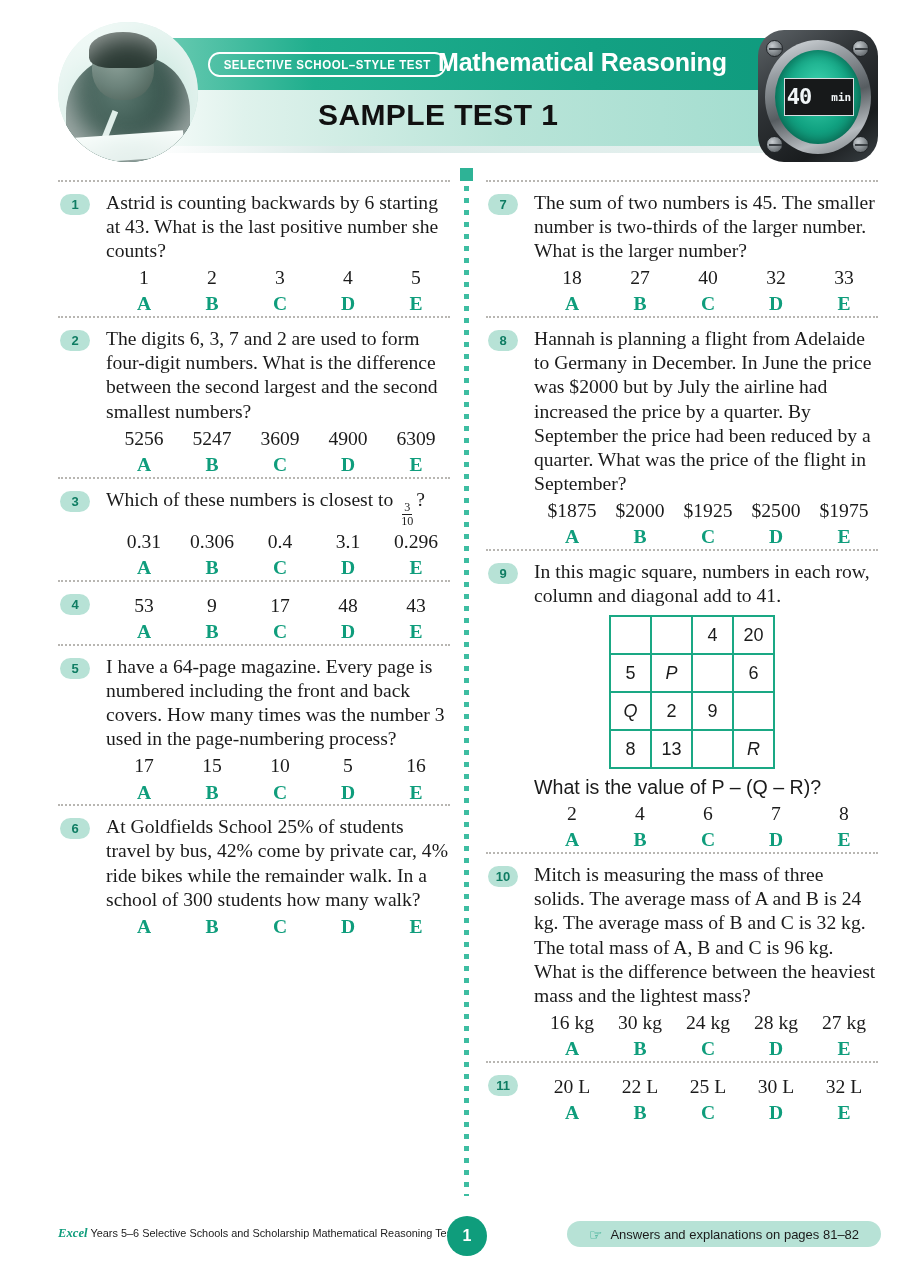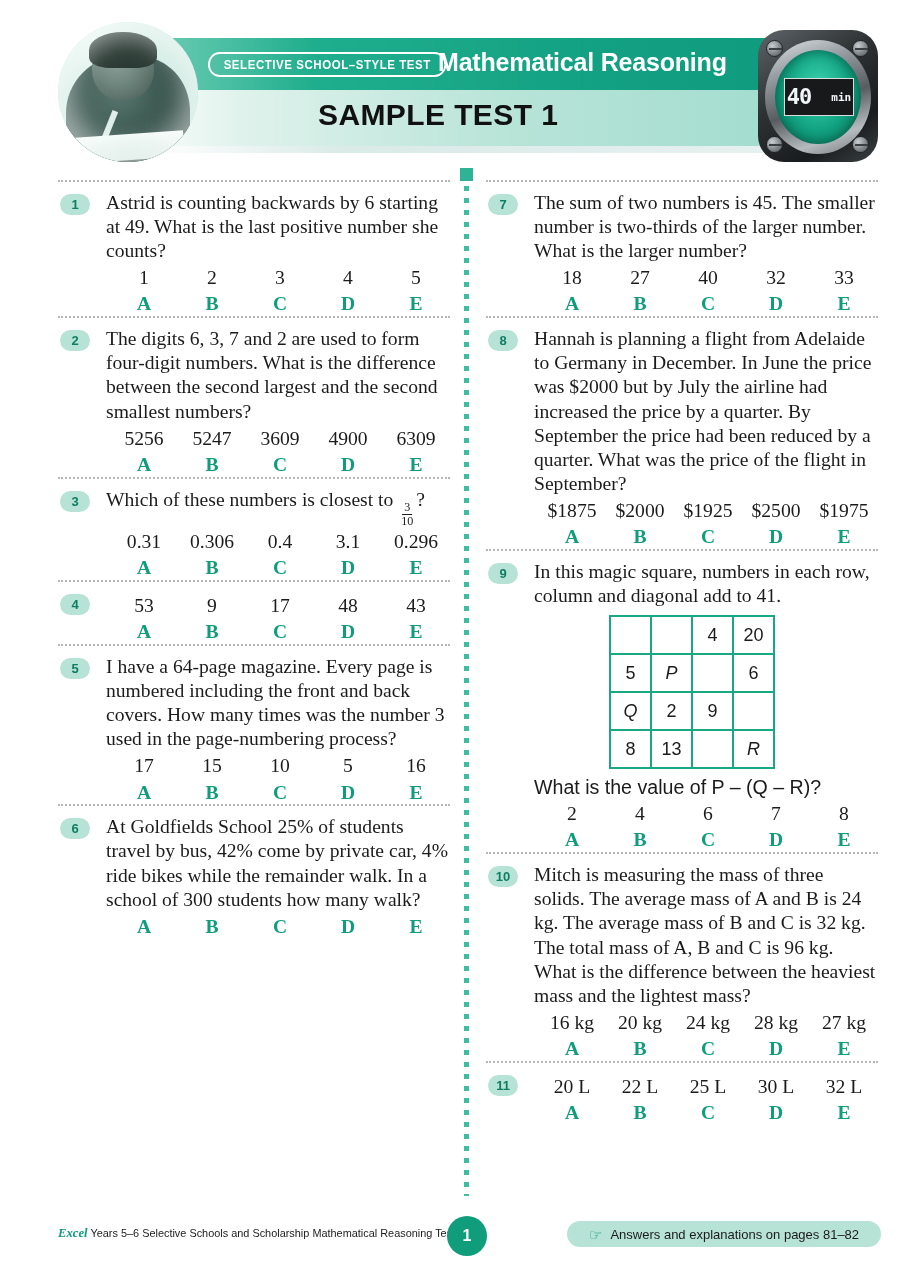--- a/index.html
+++ b/index.html
@@ -401,21 +401,21 @@
 
 <div class="divider-square"></div>
 <div class="divider-dots"></div>
 
 <div class="columns">
 
   <div class="col col-left">
 
     <div class="q first">
       <div class="q-num">1</div>
-      <div class="q-text">Astrid is counting backwards by 6 starting at 49. What is the last positive number she counts?</div>
+      <div class="q-text">Astrid is counting backwards by 6 starting at 43. What is the last positive number she counts?</div>
       <div class="opts">
         <div class="opt-val">1</div>
         <div class="opt-val">2</div>
         <div class="opt-val">3</div>
         <div class="opt-val">4</div>
         <div class="opt-val">5</div>
       </div>
       <div class="opts">
         <div class="opt-let">A</div>
         <div class="opt-let">B</div>
@@ -608,21 +608,21 @@
         <div class="opt-let">D</div>
         <div class="opt-let">E</div>
       </div>
     </div>
 
     <div class="q">
       <div class="q-num">10</div>
       <div class="q-text">Mitch is measuring the mass of three solids. The average mass of A and B is 24 kg. The average mass of B and C is 32 kg. The total mass of A, B and C is 96 kg. What is the difference between the heaviest mass and the lightest mass?</div>
       <div class="opts">
         <div class="opt-val">16 kg</div>
-        <div class="opt-val">20 kg</div>
+        <div class="opt-val">30 kg</div>
         <div class="opt-val">24 kg</div>
         <div class="opt-val">28 kg</div>
         <div class="opt-val">27 kg</div>
       </div>
       <div class="opts">
         <div class="opt-let">A</div>
         <div class="opt-let">B</div>
         <div class="opt-let">C</div>
         <div class="opt-let">D</div>
         <div class="opt-let">E</div>

